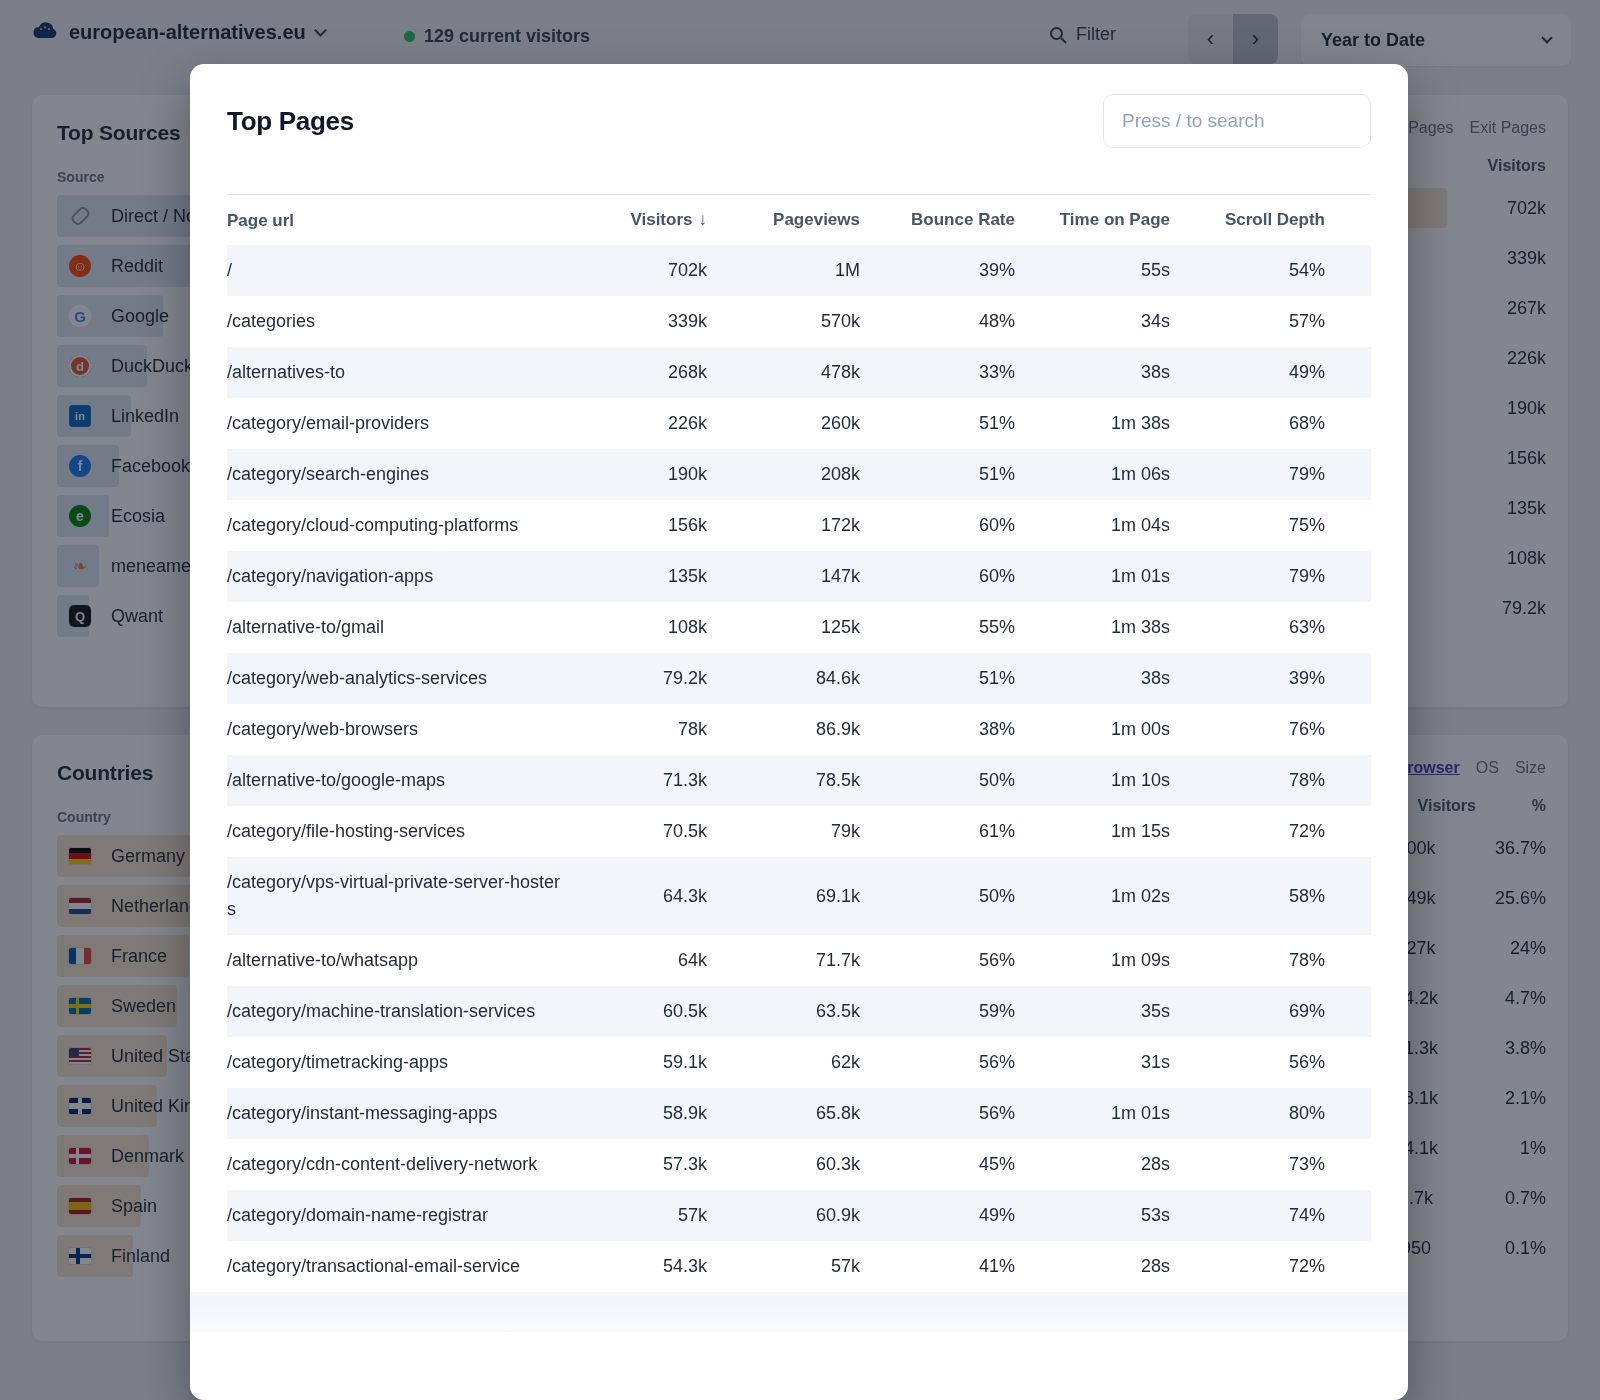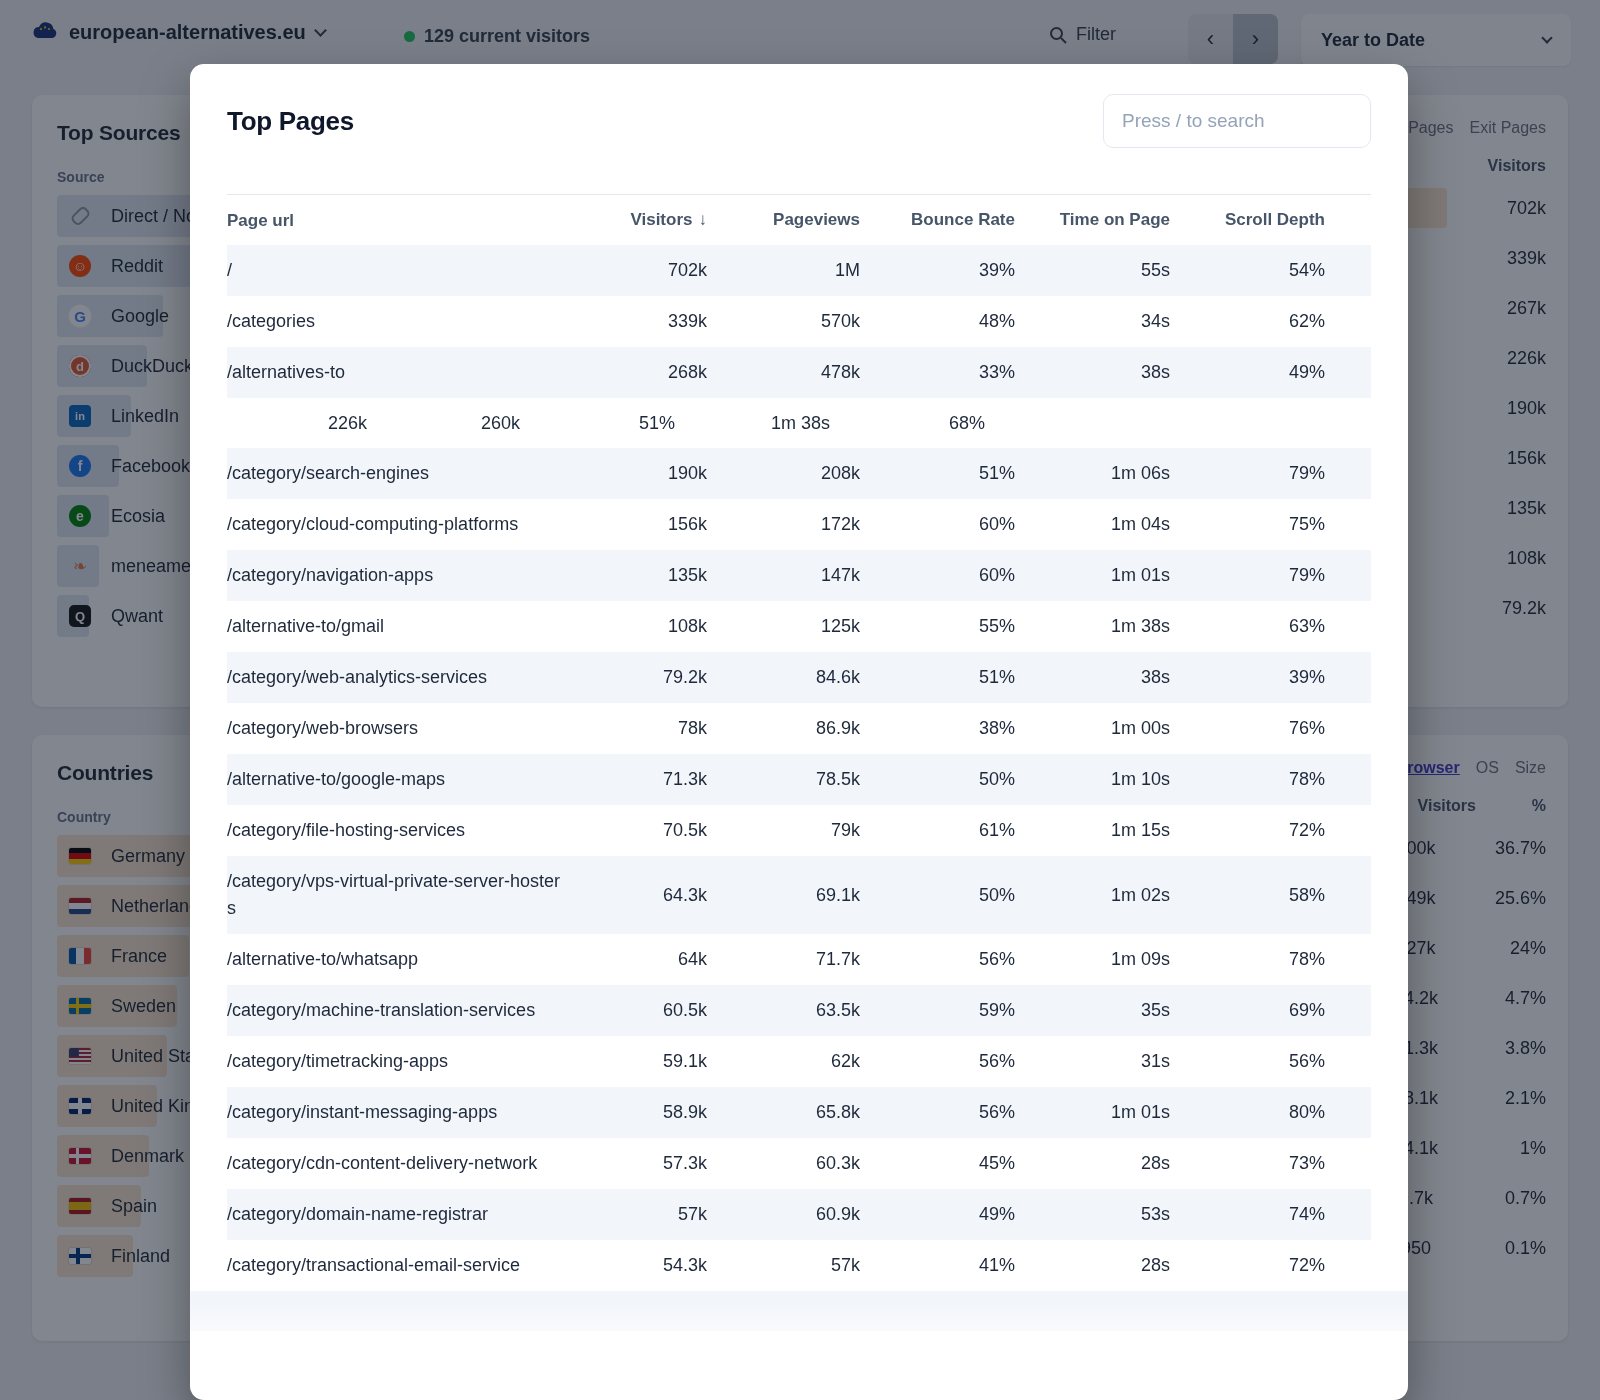--- a/index.html
+++ b/index.html
@@ -386,33 +386,34 @@
         <span class="c-num c-top">55s</span>
         <span class="c-num c-sd">54%</span>
       </div>
 
       <div class="trow">
         <span class="c-url">/categories</span>
         <span class="c-num c-v">339k</span>
         <span class="c-num c-pv">570k</span>
         <span class="c-num c-br">48%</span>
         <span class="c-num c-top">34s</span>
-        <span class="c-num c-sd">62%</span>
+        <span class="c-num c-sd">57%</span>
       </div>
 
       <div class="trow odd">
         <span class="c-url">/alternatives-to</span>
         <span class="c-num c-v">268k</span>
         <span class="c-num c-pv">478k</span>
         <span class="c-num c-br">33%</span>
         <span class="c-num c-top">38s</span>
         <span class="c-num c-sd">49%</span>
       </div>
 
       <div class="trow">
+        <span class="c-url">/category/email-providers</span>
         <span class="c-num c-v">226k</span>
         <span class="c-num c-pv">260k</span>
         <span class="c-num c-br">51%</span>
         <span class="c-num c-top">1m 38s</span>
         <span class="c-num c-sd">68%</span>
       </div>
 
       <div class="trow odd">
         <span class="c-url">/category/search-engines</span>
         <span class="c-num c-v">190k</span>

